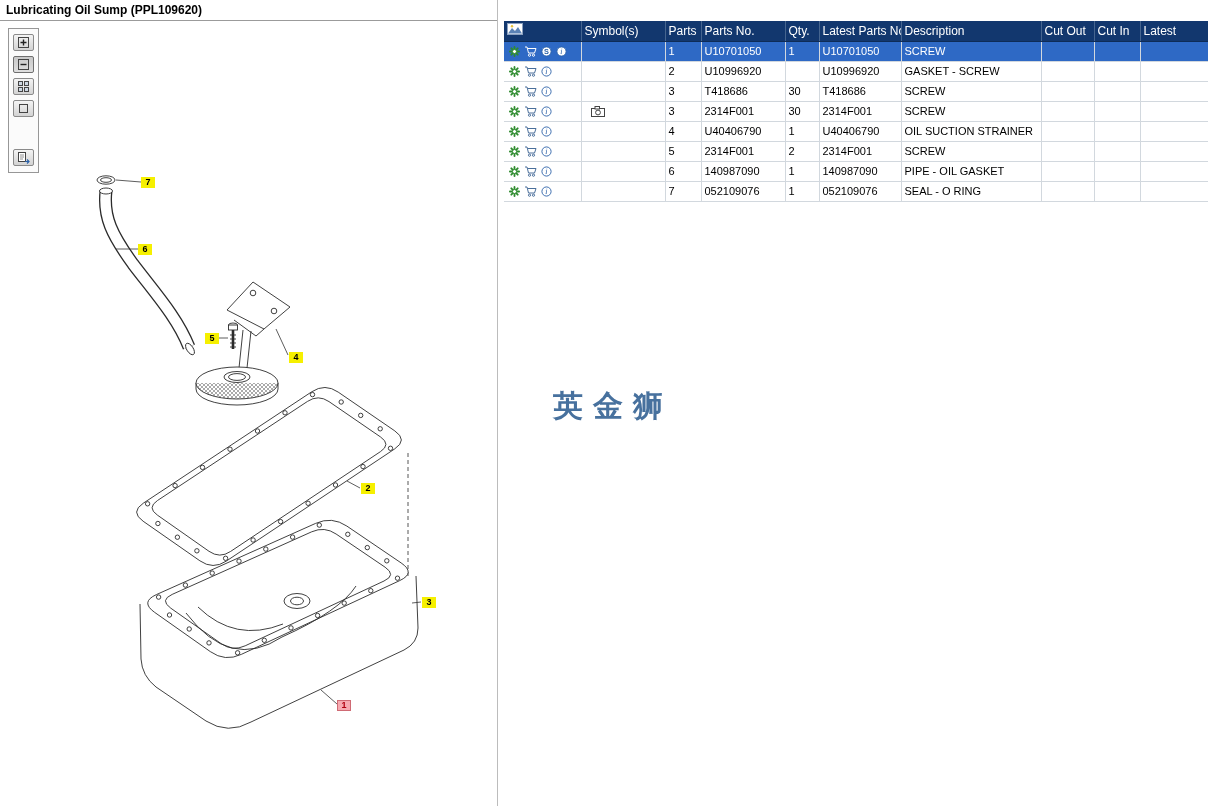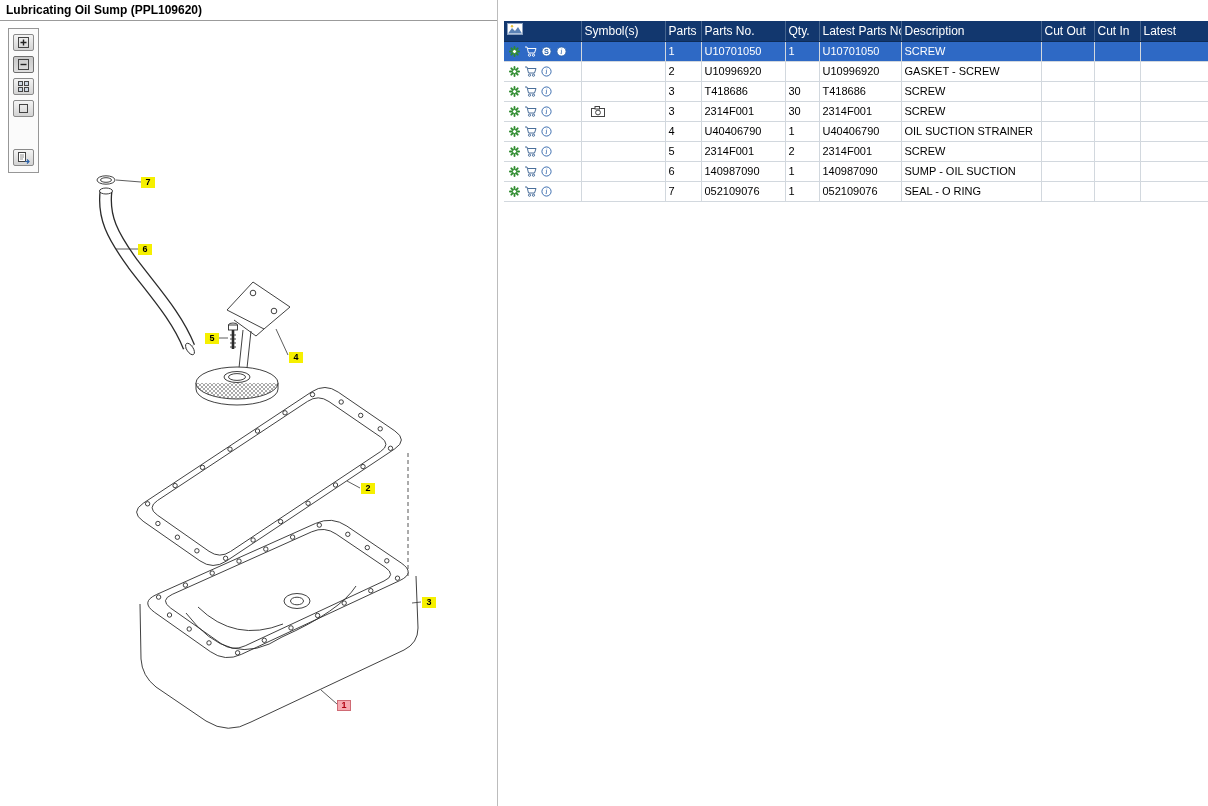--- a/index.html
+++ b/index.html
@@ -607,21 +607,21 @@
                   <rect x="4" y="0.5" width="4.5" height="2.5" fill="#fff" stroke="#444"></rect>
                   <circle cx="7" cy="6.5" r="2.4" fill="none" stroke="#444"></circle>
                 </svg>
         </span>
       </div>
     </td>
     <td>6</td>
     <td>140987090</td>
     <td>1</td>
     <td>140987090</td>
-    <td>SUMP - OIL SUCTION</td>
+    <td>PIPE - OIL GASKET</td>
     <td></td>
     <td></td>
     <td></td>
   </tr>
         <tr>
     <td>
       <div class="icwrap">
         <span class="ic">
           <svg width="11" height="11" viewBox="0 0 12 12">
                   <g stroke="#2e8b2e" stroke-width="2" stroke-linecap="round">
@@ -667,13 +667,14 @@
     <td>1</td>
     <td>052109076</td>
     <td>SEAL - O RING</td>
     <td></td>
     <td></td>
     <td></td>
   </tr>
       </tbody>
   </table>
 
+  <div class="watermark">英金狮</div>
 </div>
 
 </body></html>

